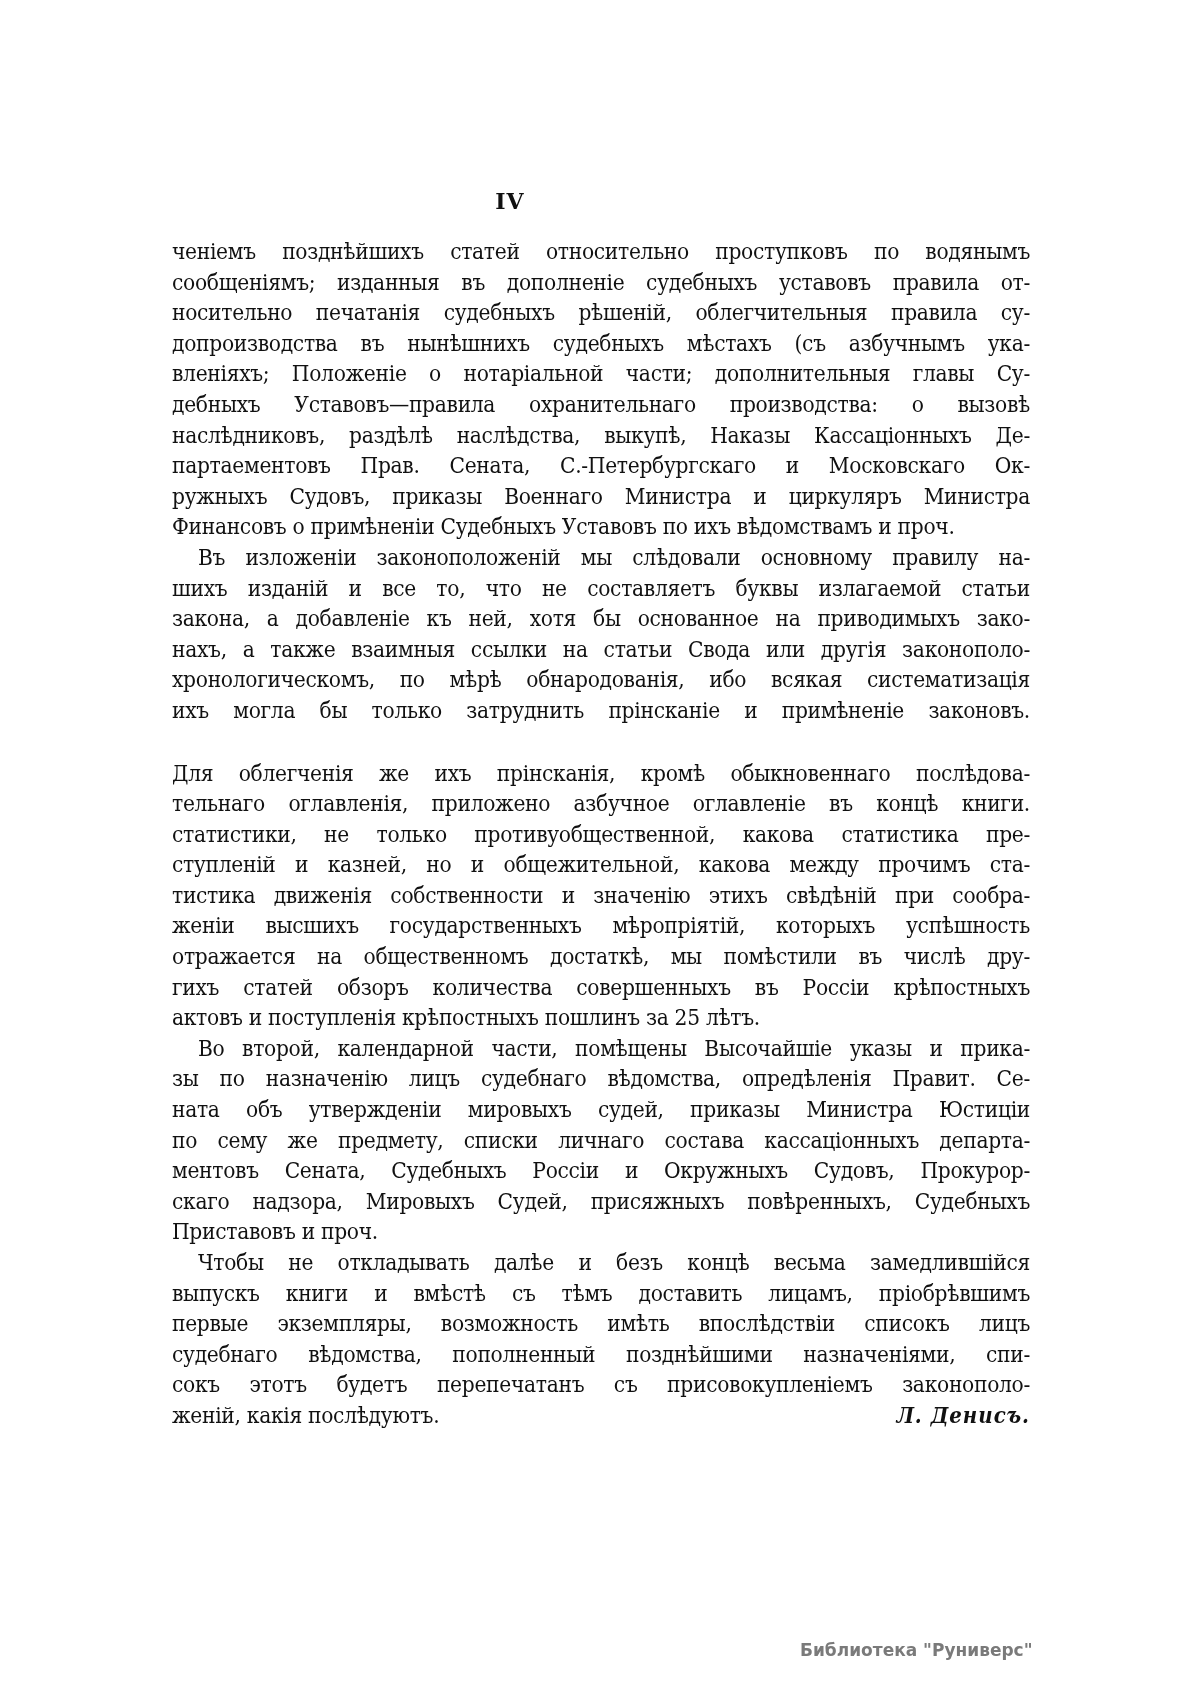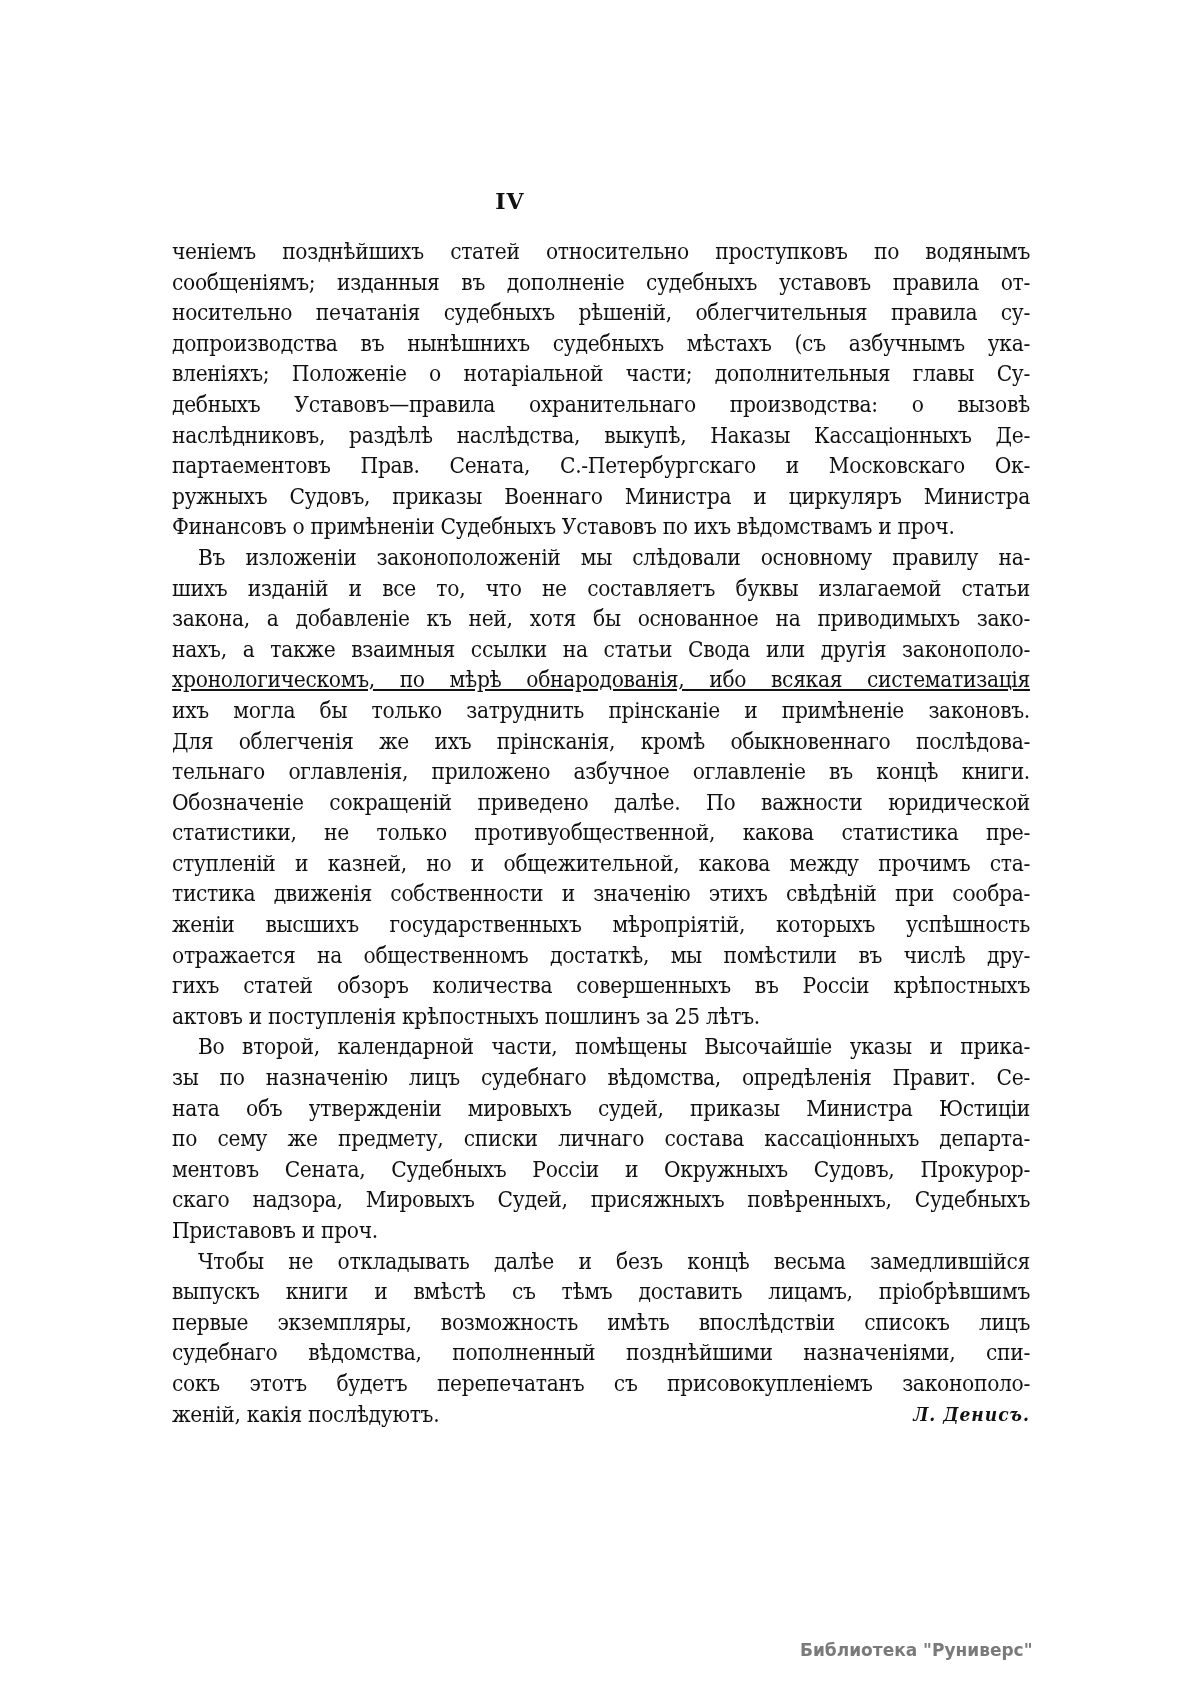--- a/index.html
+++ b/index.html
@@ -55,21 +55,21 @@
     }
     .sig-line {
       position: relative;
     }
     .signature {
       position: absolute;
       right: 0;
       top: 0;
       font-style: italic;
       font-weight: bold;
-      font-size: 19px;
+      font-size: 22px;
       letter-spacing: 1px;
     }
     .watermark {
       position: absolute;
       top: 1640px;
       left: 800px;
       font-family: "DejaVu Sans", "Liberation Sans", sans-serif;
       font-weight: bold;
       font-size: 17px;
       color: #7a7a7a;
@@ -91,25 +91,24 @@
       <span class="line" style="display: block;">наслѣдниковъ, раздѣлѣ наслѣдства, выкупѣ, Наказы Кассаціонныхъ Де-</span>
       <span class="line" style="display: block;">партаементовъ Прав. Сената, С.-Петербургскаго и Московскаго Ок-</span>
       <span class="line" style="display: block;">ружныхъ Судовъ, приказы Военнаго Министра и циркуляръ Министра</span>
       <span class="line last">Финансовъ о примѣненіи Судебныхъ Уставовъ по ихъ вѣдомствамъ и проч.</span>
     </div>
     <div>
       <span class="line indent" style="display: block;">Въ изложеніи законоположеній мы слѣдовали основному правилу на-</span>
       <span class="line" style="display: block;">шихъ изданій и все то, что не составляетъ буквы излагаемой статьи</span>
       <span class="line" style="display: block;">закона, а добавленіе къ ней, хотя бы основанное на приводимыхъ зако-</span>
       <span class="line" style="display: block;">нахъ, а также взаимныя ссылки на статьи Свода или другія законополо-</span>
-      <span class="line" style="display: block; text-decoration: underline;">хронологическомъ, по мѣрѣ обнародованія, ибо всякая систематизація</span>
+      <span class="line" style="display: block;">хронологическомъ, по мѣрѣ обнародованія, ибо всякая систематизація</span>
       <span class="line" style="display: block;">ихъ могла бы только затруднить прінсканіе и примѣненіе законовъ.</span>
-      <span class="line" style="display: block;">Для облегченія же ихъ прінсканія, кромѣ обыкновеннаго послѣдова-</span>
+      <span class="line" style="display: block; margin-top: 32px;">Для облегченія же ихъ прінсканія, кромѣ обыкновеннаго послѣдова-</span>
       <span class="line" style="display: block;">тельнаго оглавленія, приложено азбучное оглавленіе въ концѣ книги.</span>
-      <span class="line" style="display: block;">Обозначеніе сокращеній приведено далѣе. По важности юридической</span>
       <span class="line" style="display: block;">статистики, не только противуобщественной, какова статистика пре-</span>
       <span class="line" style="display: block;">ступленій и казней, но и общежительной, какова между прочимъ ста-</span>
       <span class="line" style="display: block;">тистика движенія собственности и значенію этихъ свѣдѣній при сообра-</span>
       <span class="line" style="display: block;">женіи высшихъ государственныхъ мѣропріятій, которыхъ успѣшность</span>
       <span class="line" style="display: block;">отражается на общественномъ достаткѣ, мы помѣстили въ числѣ дру-</span>
       <span class="line" style="display: block;">гихъ статей обзоръ количества совершенныхъ въ Россіи крѣпостныхъ</span>
       <span class="line last">актовъ и поступленія крѣпостныхъ пошлинъ за 25 лѣтъ.</span>
     </div>
     <div>
       <span class="line indent" style="display: block;">Во второй, календарной части, помѣщены Высочайшіе указы и прика-</span>

